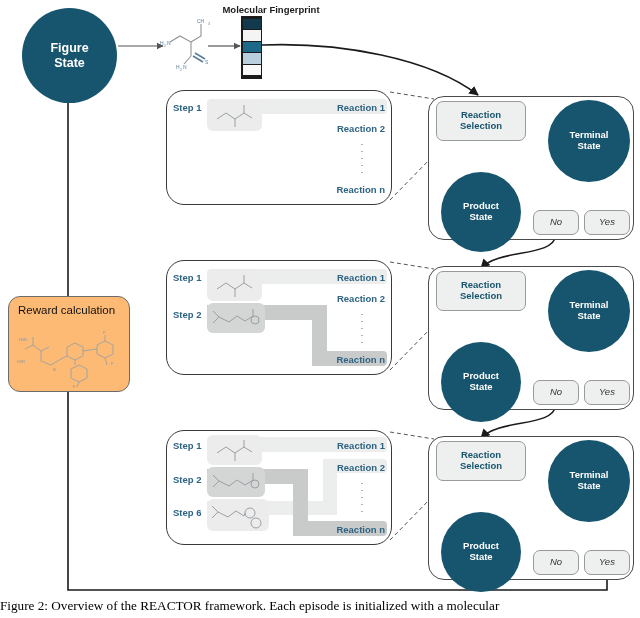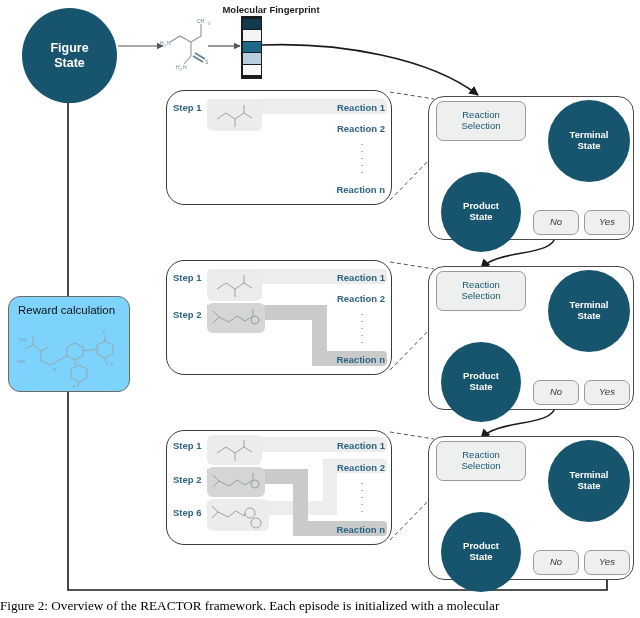--- a/index.html
+++ b/index.html
@@ -10,29 +10,29 @@
 
   
   .circle{border-radius:50%;background:#17556e;color:#ffffff;
           display:flex;align-items:center;justify-content:center;
           text-align:center;font-weight:bold;line-height:1.15;}
 
   
   .box{background:#eeefef;border:1px solid #9a9a9a;border-radius:7px;
        display:flex;align-items:center;justify-content:center;
        text-align:center;line-height:1.15;}
-  .box.teal{color:#17556e;font-weight:normal;}
+  .box.teal{color:#17556e;font-weight:bold;}
   .box.plain{color:#333333;font-style:italic;}
 
   
   .shell{background:#ffffff;border:1.3px solid #4a4a4a;border-radius:16px;}
   .panel{background:#ffffff;border:1.6px solid #3a3a3a;border-radius:18px;}
 
   
-  .rewardbox{background:#7dd3fc;border:1.3px solid #6b6b6b;border-radius:12px;}
+  .rewardbox{background:#fdba74;border:1.3px solid #6b6b6b;border-radius:12px;}
   .reward-title{position:absolute;left:9px;top:7px;font-size:11.5px;color:#111;}
 
   
   .steplabel{position:absolute;color:#2d6383;font-size:9.5px;font-weight:bold;}
   .rxnlabel{position:absolute;color:#2d6383;font-size:9.5px;font-weight:bold;
             text-align:right;}
   .molchip{position:absolute;border-radius:6px;}
   .track{position:absolute;}
   .dots{position:absolute;color:#2d6383;font-size:9px;text-align:center;
         line-height:7px;letter-spacing:0;}

